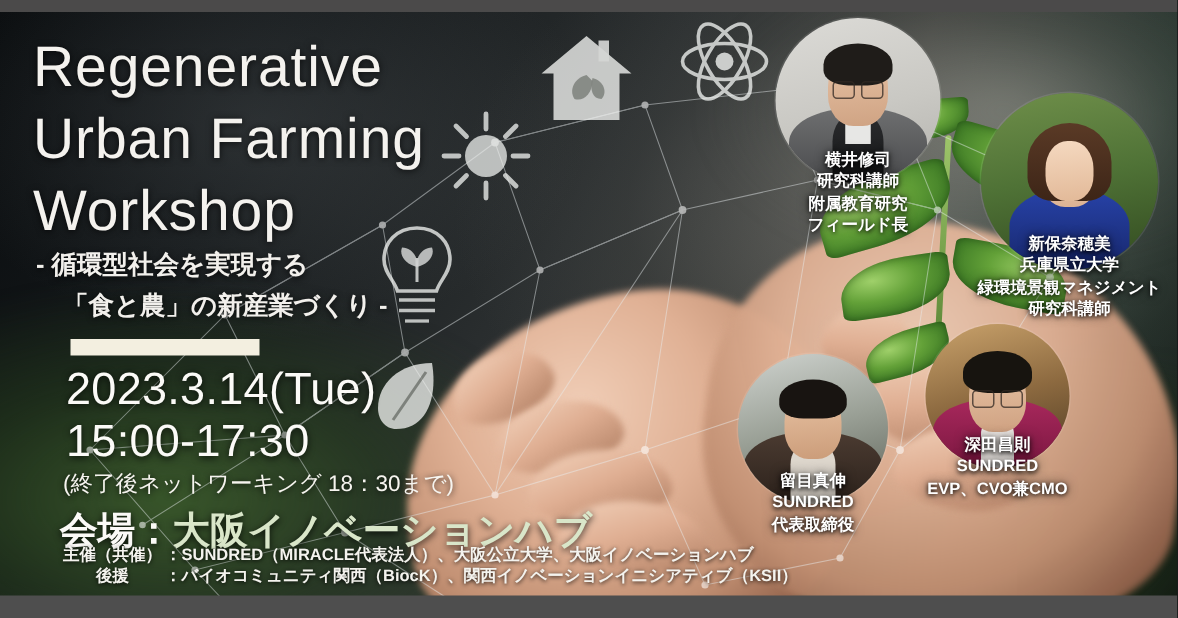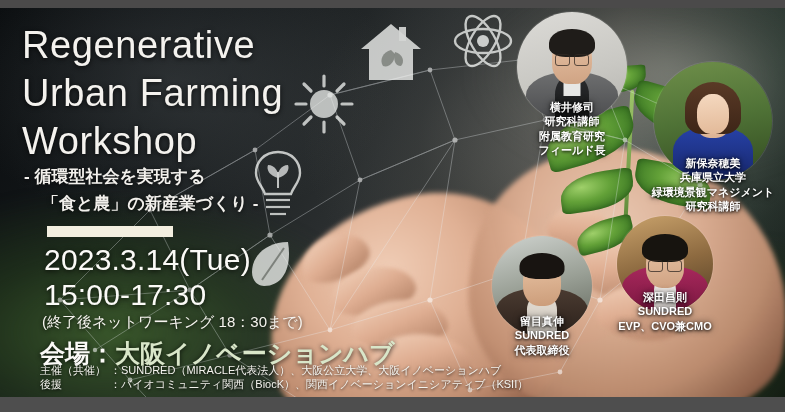--- a/index.html
+++ b/index.html
@@ -157,23 +157,24 @@
     text-shadow:0 1px 5px rgba(0,0,0,.85);
     white-space:nowrap;
   }
   .venue .lbl{color:#fbfaf7;}
   .venue .val{color:#d9e6c9;}
 
   .orgs{
     position:absolute;left:40px;top:363px;
     color:#f4f3ee;
     font-size:11px;line-height:1.30;
-    font-weight:400;
+    font-weight:700;
     text-shadow:0 1px 3px rgba(0,0,0,.9);
     white-space:nowrap;
+    text-align:center;
   }
   .org-row{display:flex;}
   .org-label{display:inline-block;min-width:70px;}
 
   
   .speaker{position:absolute;z-index:25;}
   .ph{
     border-radius:50%;
     overflow:hidden;
     position:relative;

